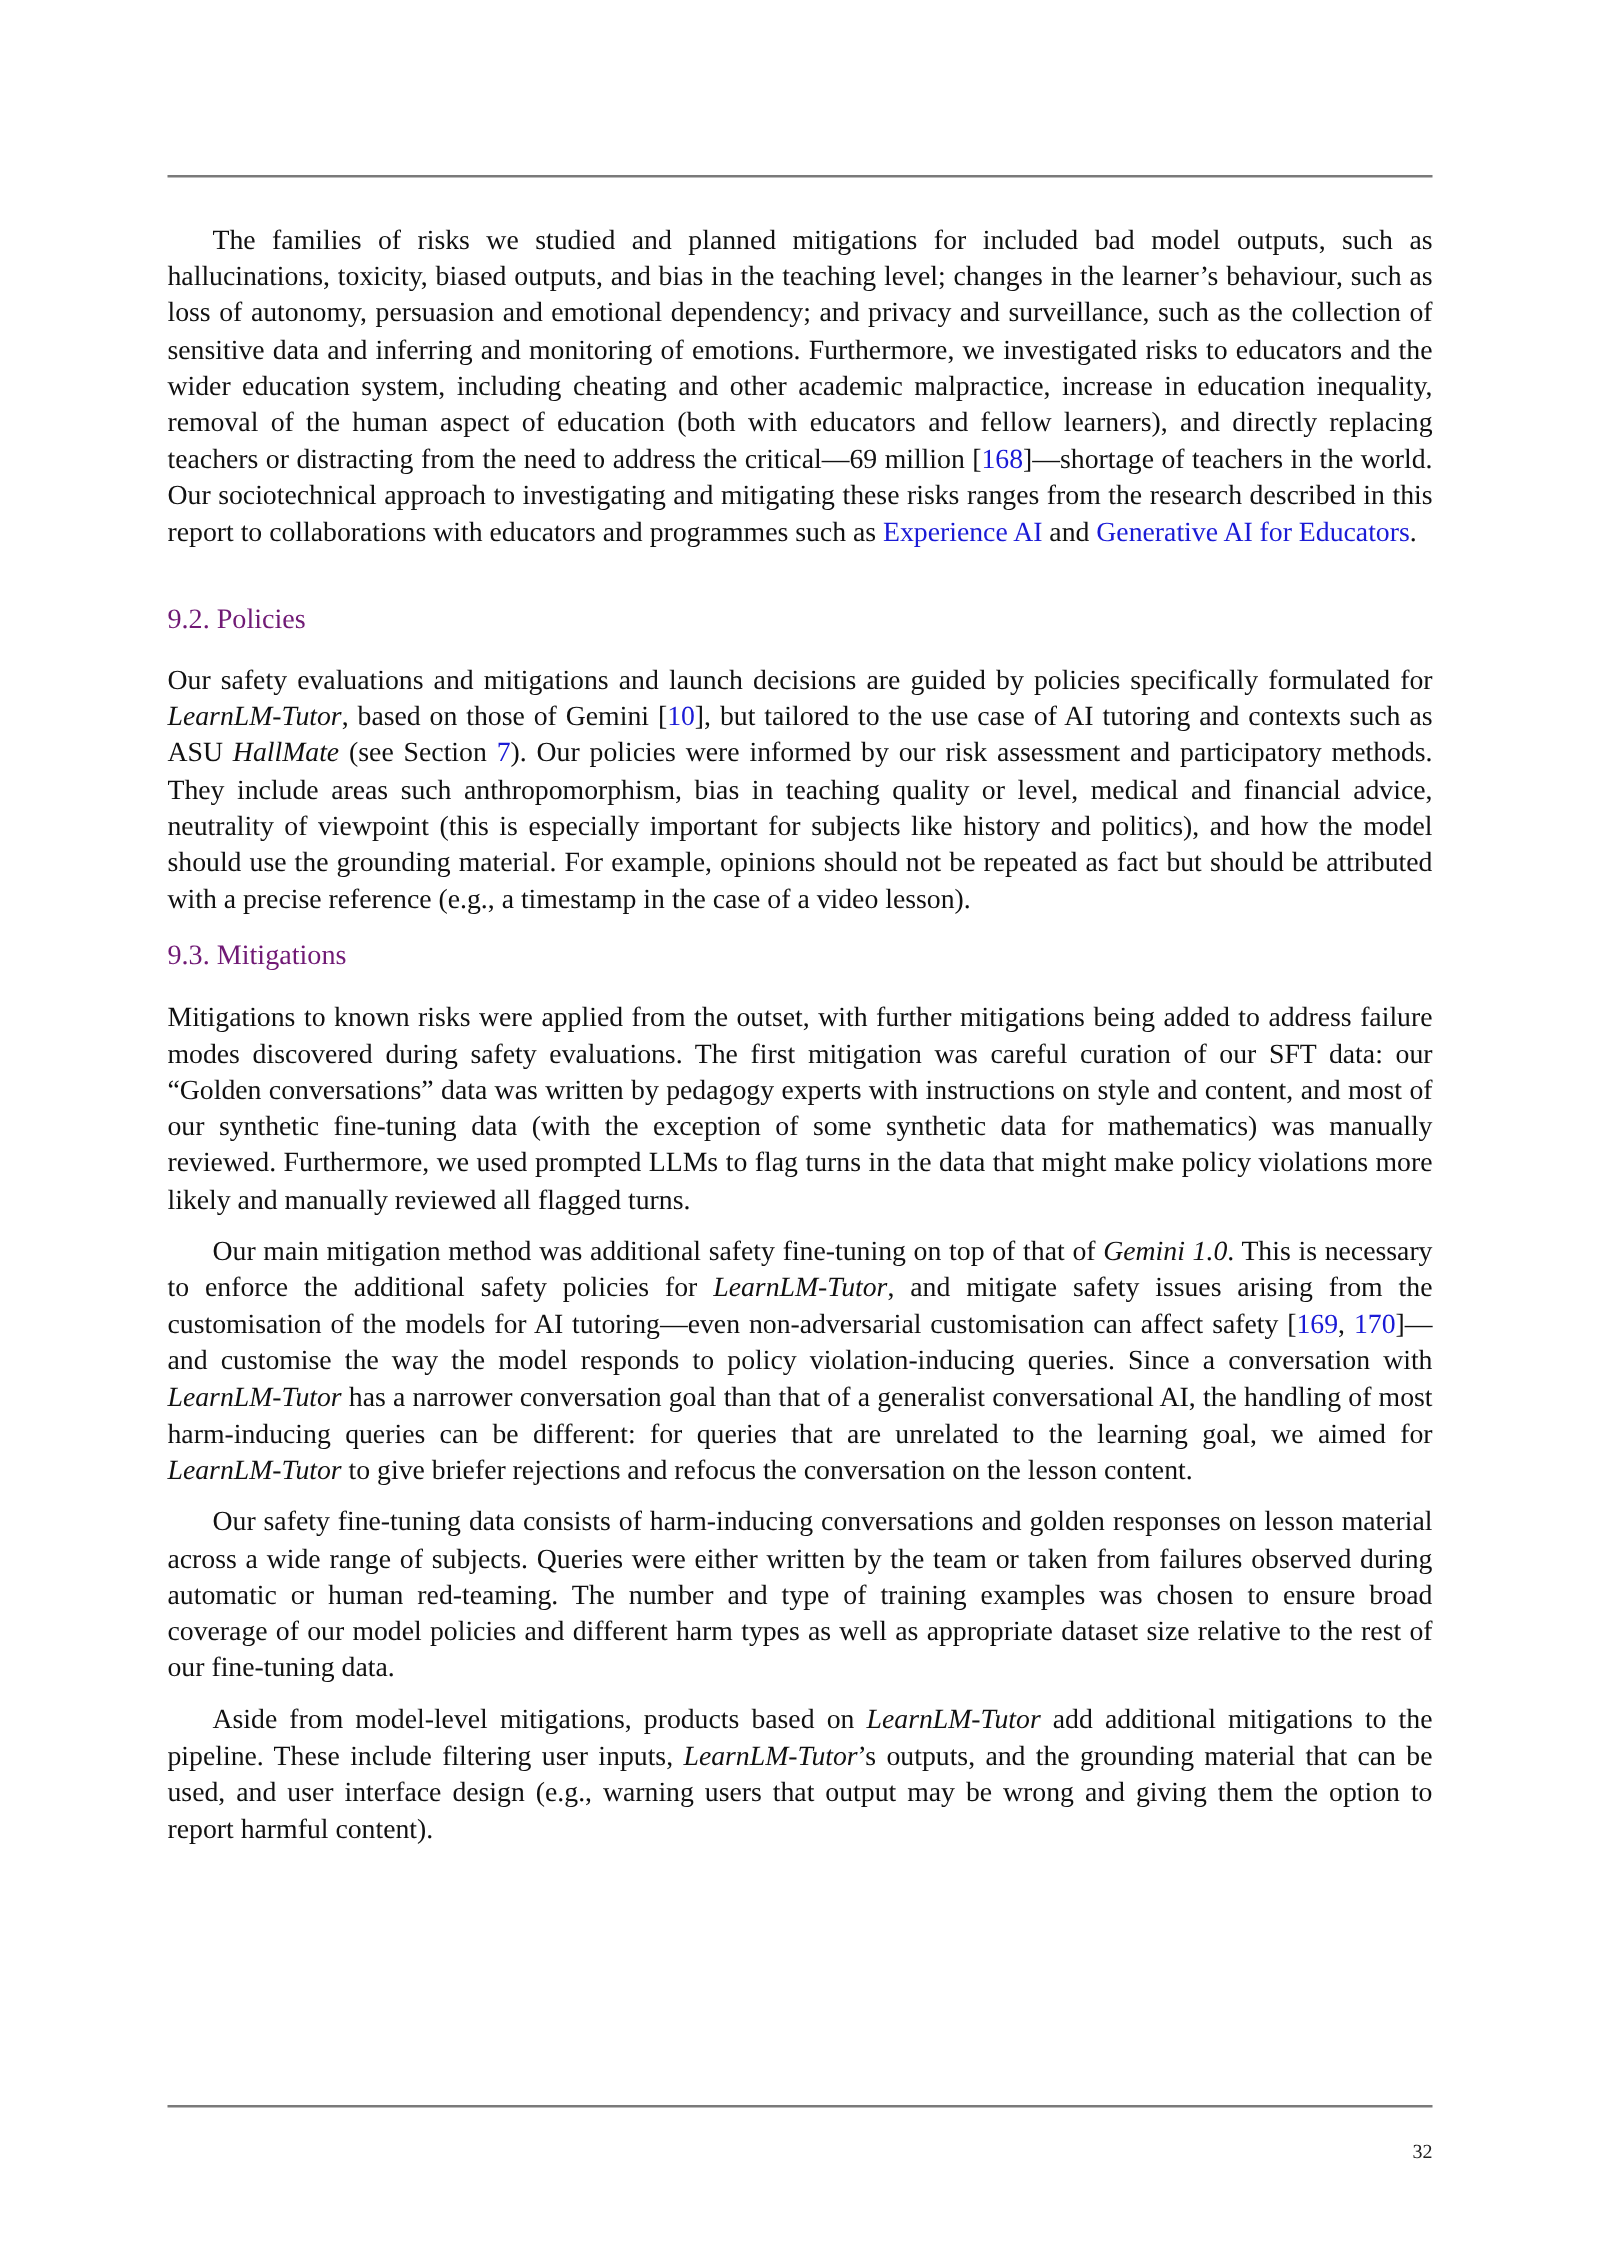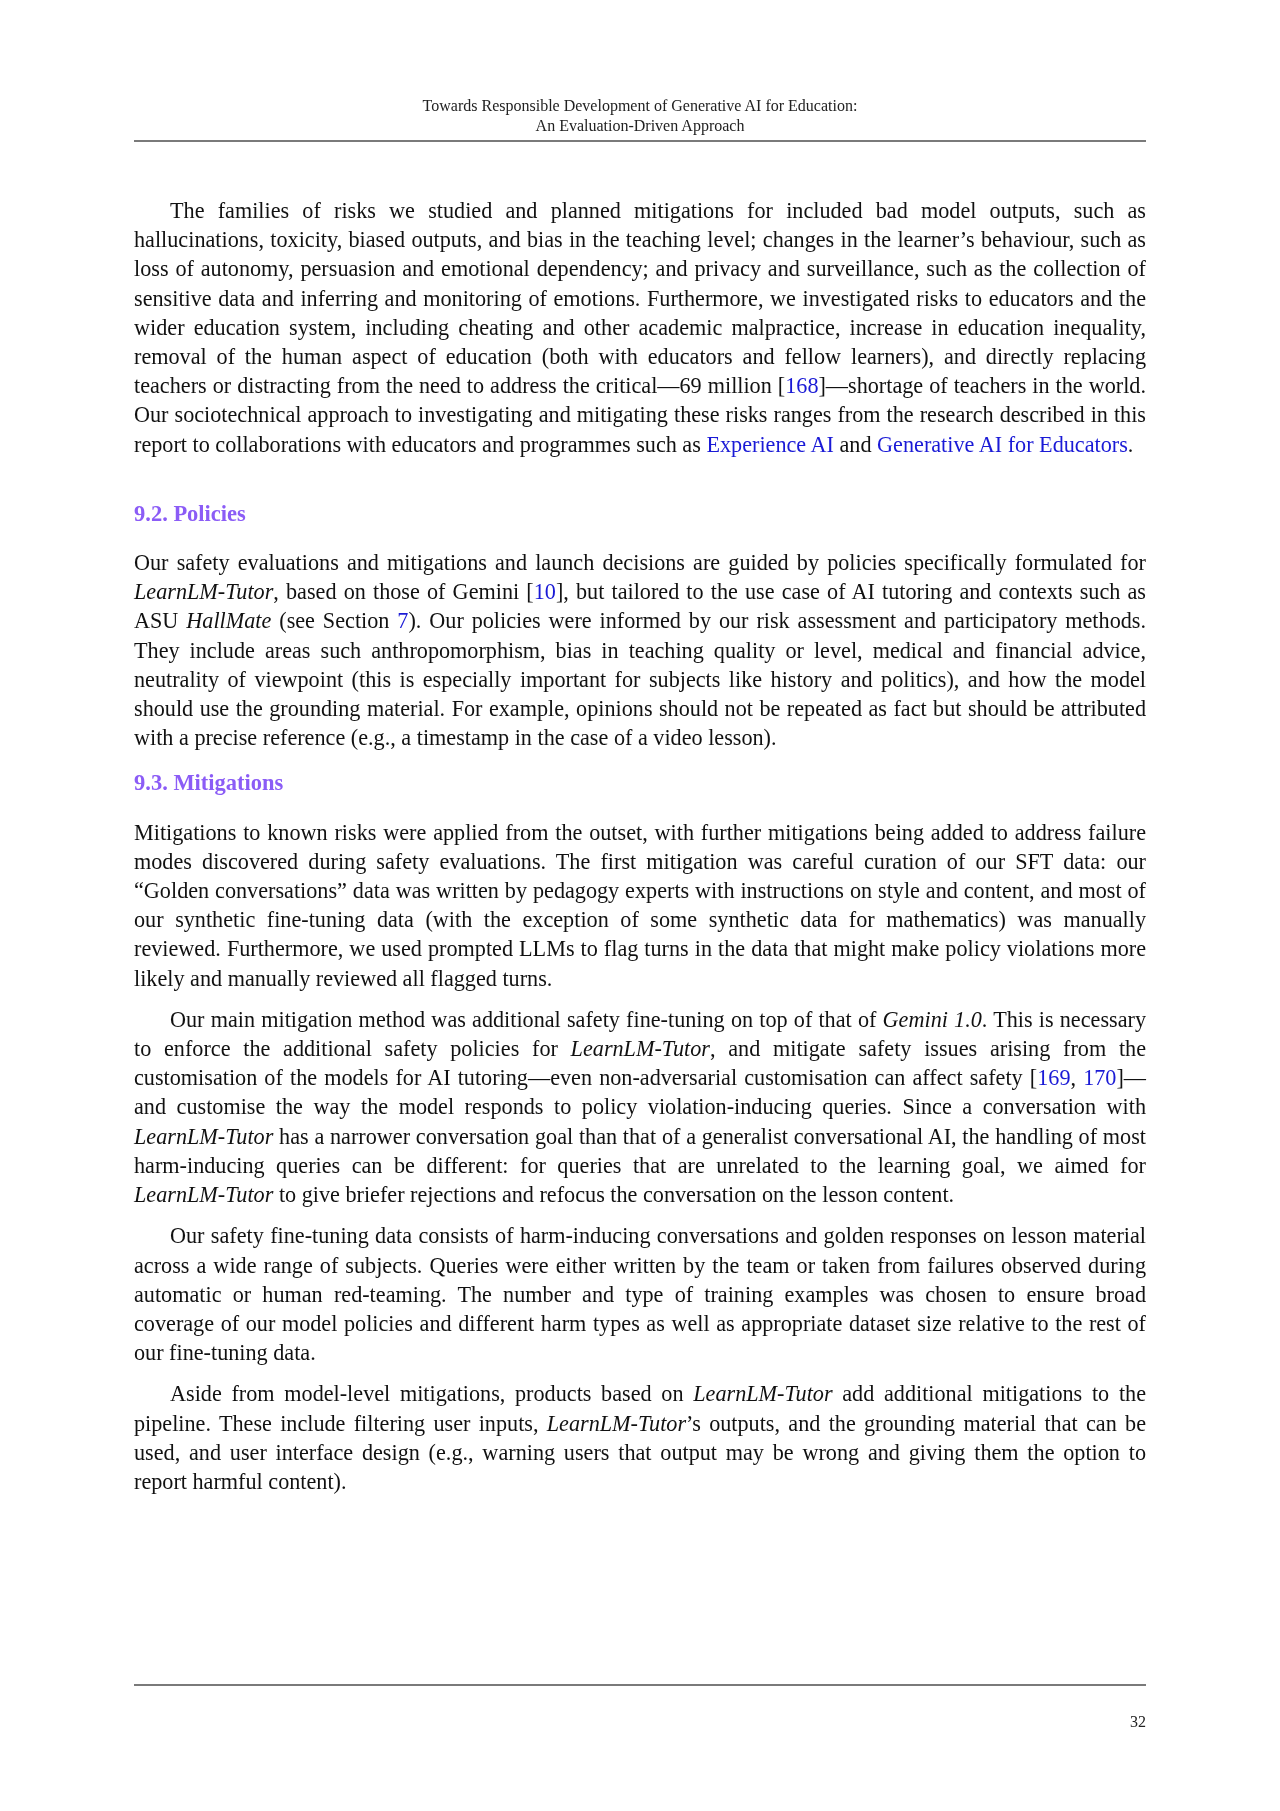--- a/index.html
+++ b/index.html
@@ -1,40 +1,36 @@
 <!DOCTYPE html>
 <html><head>
 <meta charset="utf-8">
 <style>
   html, body { margin: 0; padding: 0; background: #ffffff; }
   body { width: 1280px; height: 1811px; position: relative; font-family: "DejaVu Serif", "Liberation Serif", serif; color: #1a1a1a; }
   .page { position: absolute; left: 0; top: 0; width: 1280px; height: 1811px; }
   .running-head { position: absolute; left: 134px; width: 1012px; top: 96px; text-align: center; font-family: "Liberation Serif", serif; font-size: 16px; line-height: 20px; color: #222; }
   .head-rule { position: absolute; left: 134px; width: 1012px; top: 140px; height: 2px; background: #7a7a7a; }
-  .body { position: absolute; left: 134px; width: 1012px; top: 196px; font-family: "Liberation Serif", serif; font-size: 22.2px; line-height: 29.2px; text-align: justify; color: #111; }
+  .body { position: absolute; left: 134px; width: 1012px; top: 177px; font-family: "Liberation Serif", serif; font-size: 22.2px; line-height: 29.2px; text-align: justify; color: #111; }
   p { margin: 0; }
   p.indent { text-indent: 36px; }
   p + p { margin-top: 12px; }
-  .heading { font-family: "Liberation Serif", serif; font-weight: bold; font-size: 22.5px; margin: 0; color: #8b5cf6; }
+  .heading { font-family: "Liberation Serif", serif; font-weight: normal; font-size: 22.5px; margin: 0; color: #701a75; }
   .h-92 { margin-top: 40px; margin-bottom: 20px; }
   .h-93 { margin-top: 16px; margin-bottom: 20px; }
   a, .link { color: #1a1ad6; text-decoration: none; }
   em { }
   .foot-rule { position: absolute; left: 134px; width: 1012px; top: 1684px; height: 2px; background: #7a7a7a; }
   .page-number { position: absolute; left: 134px; width: 1012px; top: 1700px; text-align: right; font-family: "Liberation Serif", serif; font-size: 16px; color: #222; margin-top: 13px; }
 </style>
 </head>
 <body>
 
 <div class="page">
 
-  <div class="running-head">
-    <div>Towards Responsible Development of Generative AI for Education:</div>
-    <div>An Evaluation-Driven Approach</div>
-  </div>
   <div class="head-rule"></div>
 
   <div class="body">
 
     <p class="indent"><span>The families of risks we studied and planned mitigations for included bad model outputs, such as hallucinations, toxicity, biased outputs, and bias in the teaching level; changes in the learner’s behaviour, such as loss of autonomy, persuasion and emotional dependency; and privacy and surveil­lance, such as the collection of sensitive data and inferring and monitoring of emotions. Furthermore, we investigated risks to educators and the wider education system, including cheating and other academic malpractice, increase in education inequality, removal of the human aspect of education (both with educators and fellow learners), and directly replacing teachers or distracting from the need to address the critical—69 million [</span><a class="link">168</a><span>]—shortage of teachers in the world. Our sociotechnical approach to investigating and mitigating these risks ranges from the research described in this re­port to collaborations with educators and programmes such as </span><a class="link">Experience AI</a><span> and </span><a class="link">Generative AI for Educators</a><span>.</span></p>
 
     <h3 class="heading h-92">9.2.  Policies</h3>
 
     <p><span>Our safety evaluations and mitigations and launch decisions are guided by policies specifically formulated for </span><em>LearnLM-Tutor</em><span>, based on those of Gemini [</span><a class="link">10</a><span>], but tailored to the use case of AI tutoring and contexts such as ASU </span><em>HallMate</em><span> (see Section </span><a class="link">7</a><span>). Our policies were informed by our risk assessment and participatory methods. They include areas such anthropomorphism, bias in teaching quality or level, medical and financial advice, neutrality of viewpoint (this is especially important for subjects like history and politics), and how the model should use the grounding material. For example, opinions should not be repeated as fact but should be attributed with a precise reference (e.g., a timestamp in the case of a video lesson).</span></p>
 

